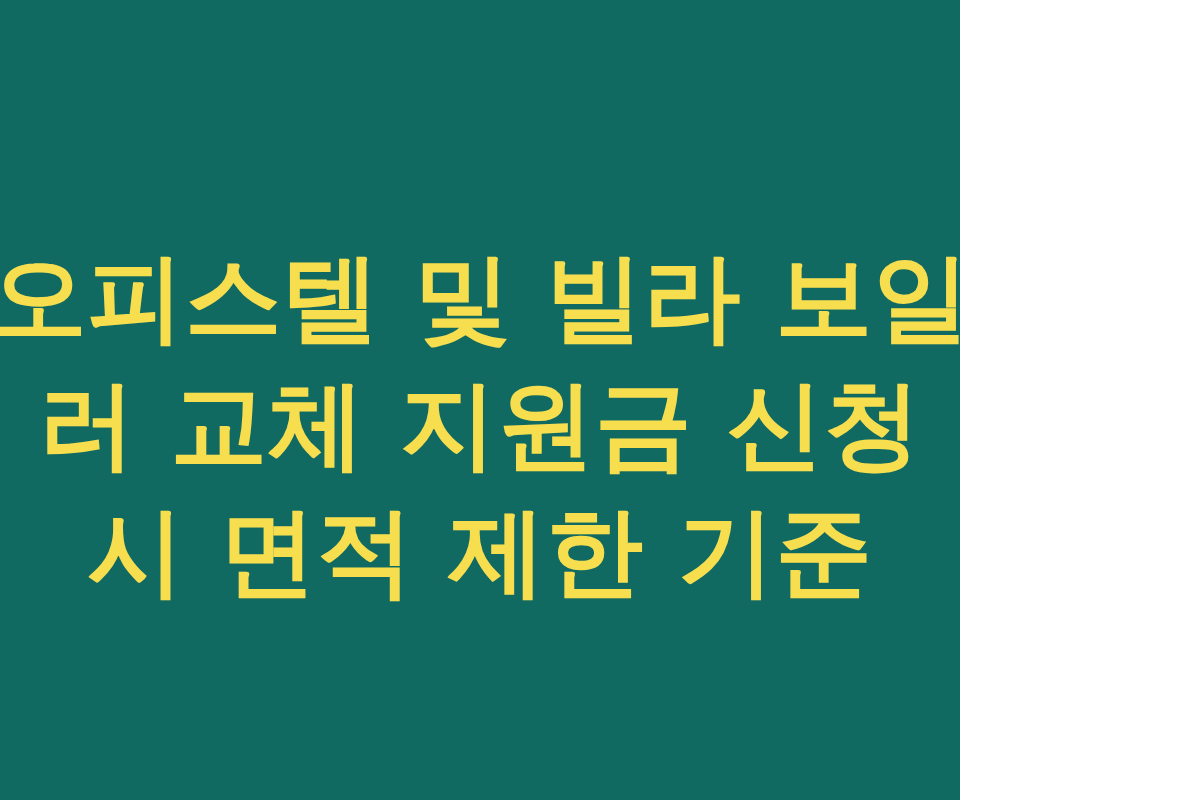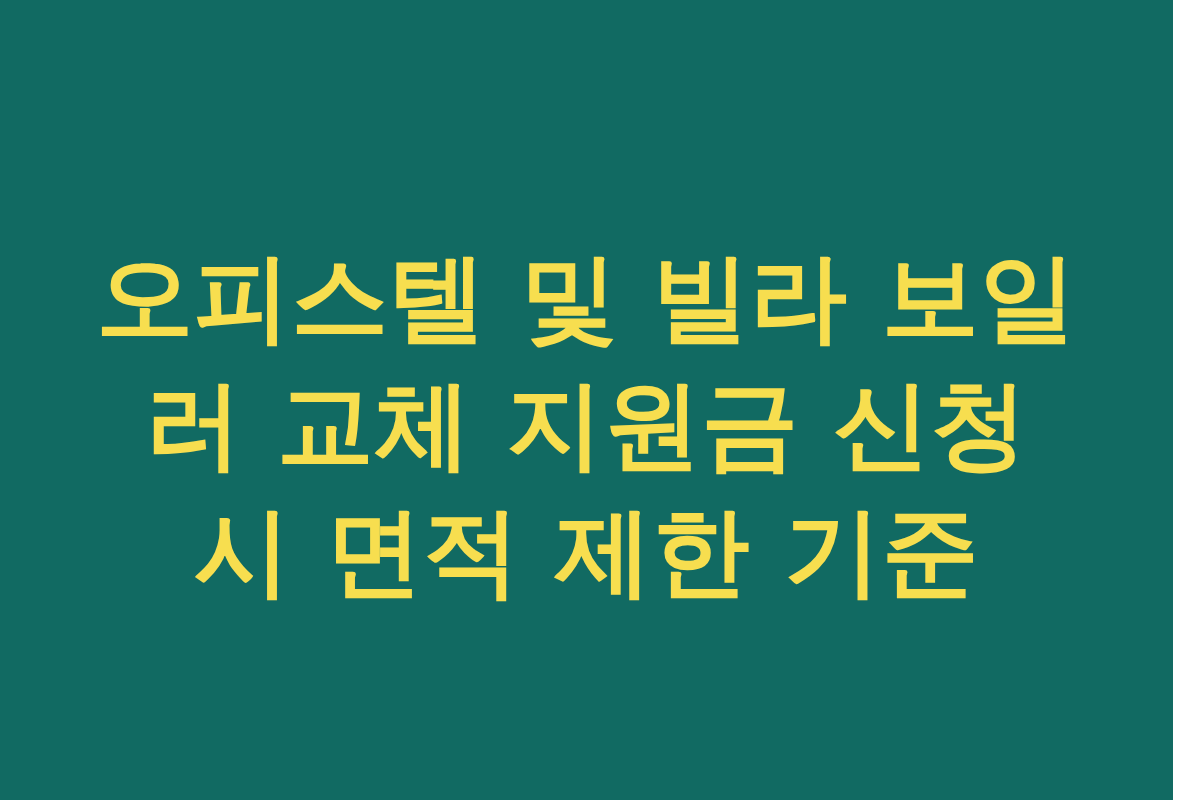--- a/index.html
+++ b/index.html
@@ -45,19 +45,19 @@
     word-break: break-all;
     overflow-wrap: break-word;
     white-space: normal;
     text-rendering: geometricPrecision;
     -webkit-font-smoothing: antialiased;
   }
 </style>
 </head>
 <body>
 
-<div id="thumbnail-canvas" style="background: rgb(17, 106, 98); width: 1148px; height: 800px; padding-left: 25px;">
+<div id="thumbnail-canvas" style="background: rgb(17, 106, 98); width: 960px; height: 800px;">
 
   <div id="title-block">
     <h1 id="title-text" style="color: rgb(247, 222, 79); font-size: 97px; line-height: 127px; text-align: center;">오피스텔 및 빌라 보일러 교체 지원금 신청 시 면적 제한 기준</h1>
   </div>
 
 </div>
 
 </body></html>

